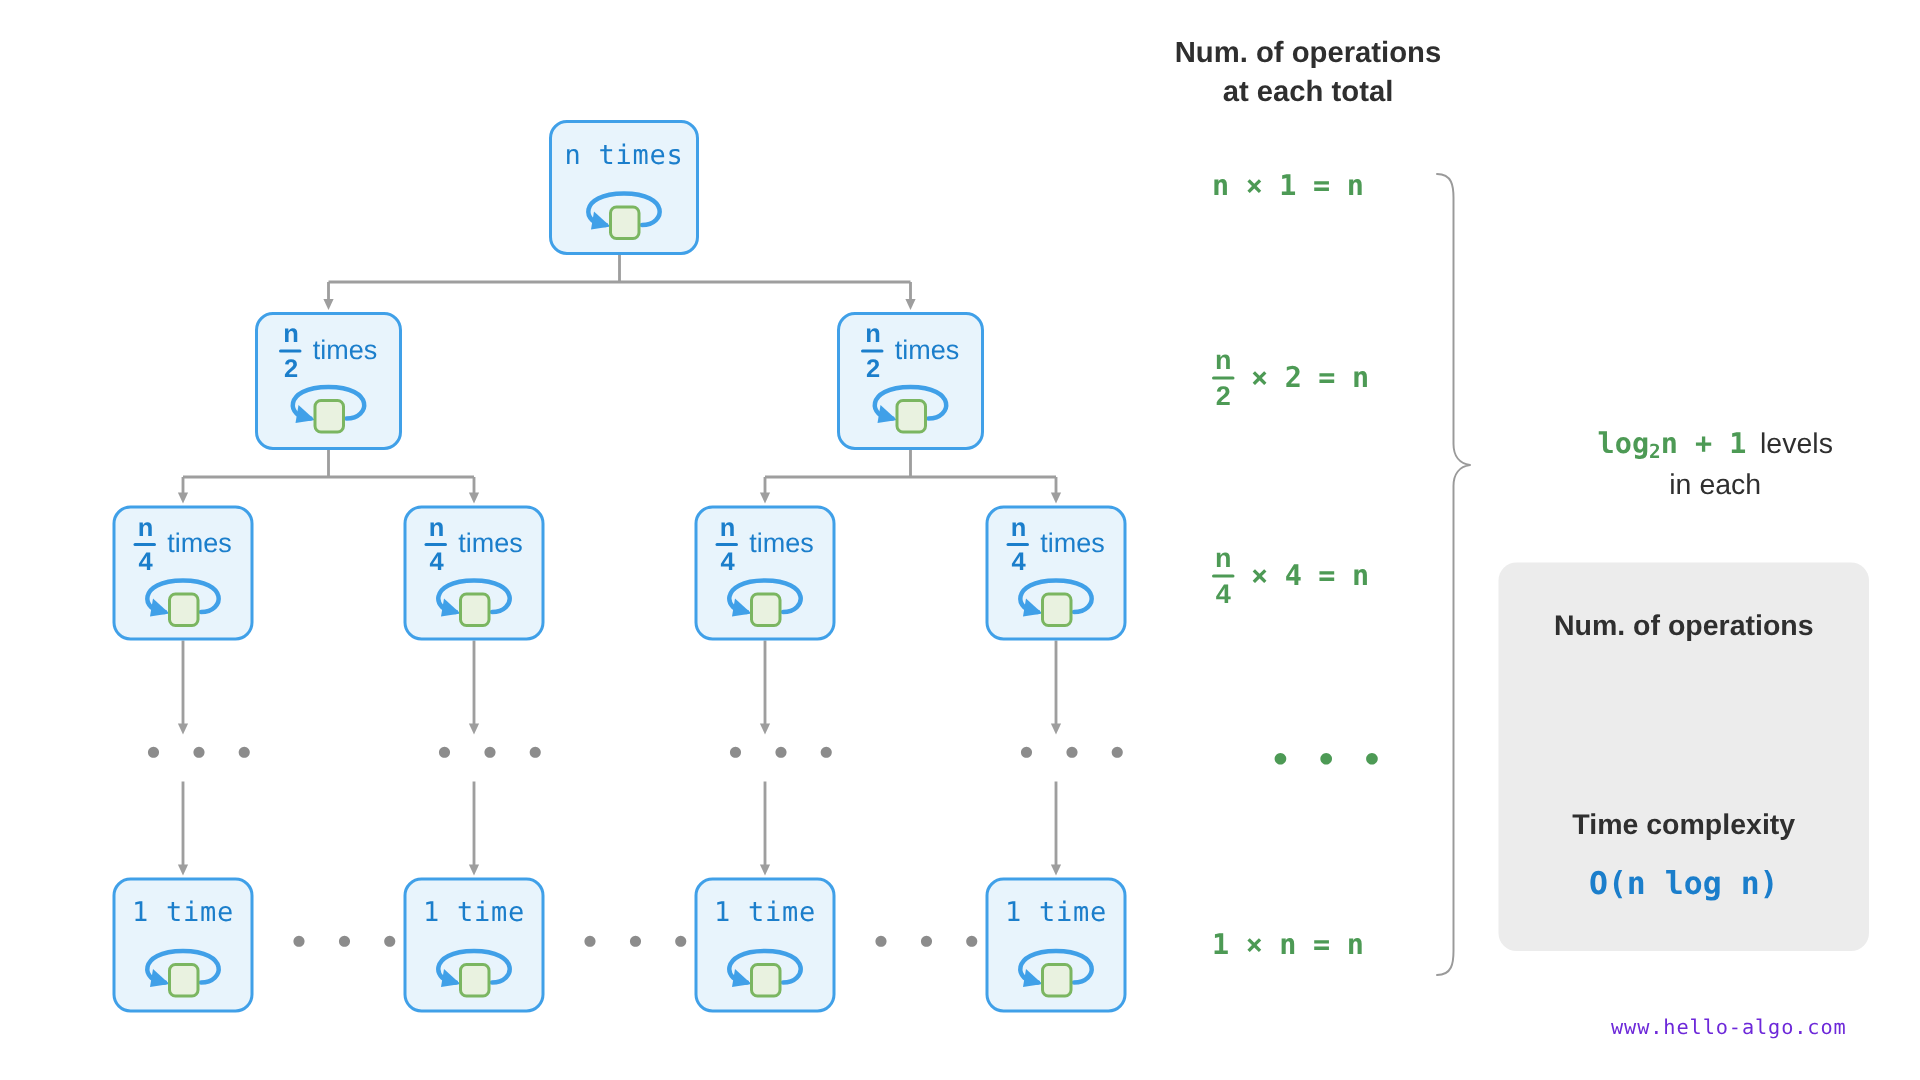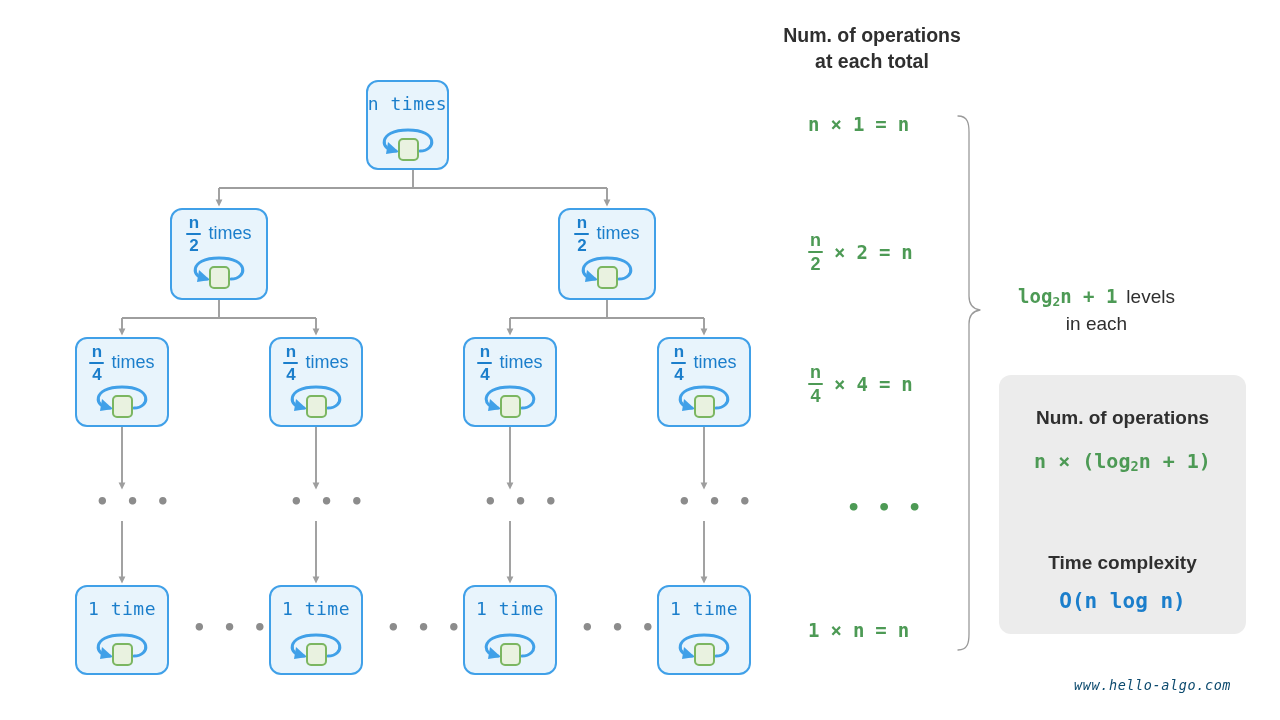--- a/index.html
+++ b/index.html
@@ -154,24 +154,23 @@
   .card-bigo{
     font-family:"DejaVu Sans Mono","Liberation Mono",monospace;
     font-weight:700;font-size:21px;color:#1b7ecb;
     white-space:nowrap;
   }
 
   .watermark{
     position:absolute;
     font-family:"DejaVu Sans Mono","Liberation Mono",monospace;
     font-size:13.5px;
-    color:#0c4a6e;
+    color:#6d28d9;
     letter-spacing:.6px;
     white-space:nowrap;
-    font-style:italic;
   }
   .tree-dots{
     position:absolute;
     color:#8c8c8c;
     font-family:"DejaVu Sans Mono","Liberation Mono",monospace;
     font-size:21px;
     font-weight:700;
     letter-spacing:2.5px;
     white-space:nowrap;
   }
@@ -221,21 +220,21 @@
                C973,311 969,316 969,324
                L969,634 C969,642 968,650 958,650"></path>
     </g>
 
     <g fill="#bdbdbd">
       <path d="M1113,498 L1131,498 L1131,522 L1141,522 L1122,542 L1103,522 L1113,522 Z"></path>
     </g>
   </svg>
 
   <div id="tree-nodes">
-      <div class="node" style="left: 366px; top: 80px; width: 83px; height: 90px;">
+      <div class="node" style="left: 366px; top: 80px; width: 100px; height: 90px;">
         <div class="node-label" style="margin-top: 12px; height: 22px;">
           <span class="plain">n times</span>
         </div>
         <div class="loop" style="margin-top: 4px;"><svg width="72" height="46" viewBox="0 0 72 46">
             <path d="M24,33 C8,33 5,12 36,12 C67,12 64,33 48,33" fill="none" stroke="#40a0e8" stroke-width="3" stroke-linecap="round"></path>
             <path d="M16,24 L27,34 L14,36 Z" fill="#40a0e8"></path>
             <rect x="27" y="21" width="19" height="21" rx="4" fill="#e9f2e0" stroke="#7bb661" stroke-width="2"></rect>
           </svg></div>
       </div>
       <div class="node" style="left: 170px; top: 208px; width: 98px; height: 92px;">
@@ -418,28 +417,27 @@
         <span class="tok">1</span>
         <span class="tok">×</span>
         <span class="tok">n</span>
         <span class="tok">=</span>
         <span class="tok">n</span>
       </div>
     </div>
 
   <div class="dots-green" style="left:847px;top:495px;">• • •</div>
 
-  <div class="levels-note" style="left:984px;top:283px;width:225px;">
+  <div class="levels-note" style="left:1031px;top:283px;width:225px;">
     <div>
       <span class="mono-green"><span>log</span><sub>2</sub><span>n + 1</span></span><span class="plainword" style="margin-left:9px;">levels</span>
     </div>
     <div class="plainword">in each</div>
   </div>
 
   <div class="card" style="left:999px;top:375px;width:247px;height:259px;">
     <div class="card-h" style="margin-top:32px;">Num. of operations</div>
-    <div class="card-formula" style="margin-top:20px;"><span>n × (log</span><sub>2</sub><span>n + 1)</span></div>
-    <div class="card-h" style="margin-top:78px;">Time complexity</div>
+    <div class="card-h" style="margin-top:111px;">Time complexity</div>
     <div class="card-bigo" style="margin-top:15px;">O(n log n)</div>
   </div>
 
   <div class="watermark" style="left:1074px;top:677px;">www.hello-algo.com</div>
 </div>
 
 </body></html>

